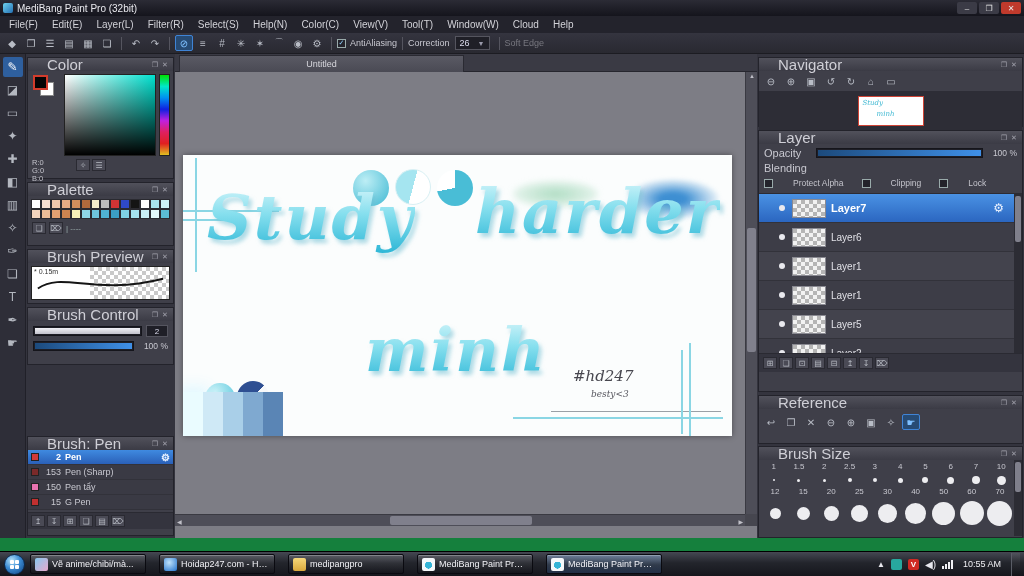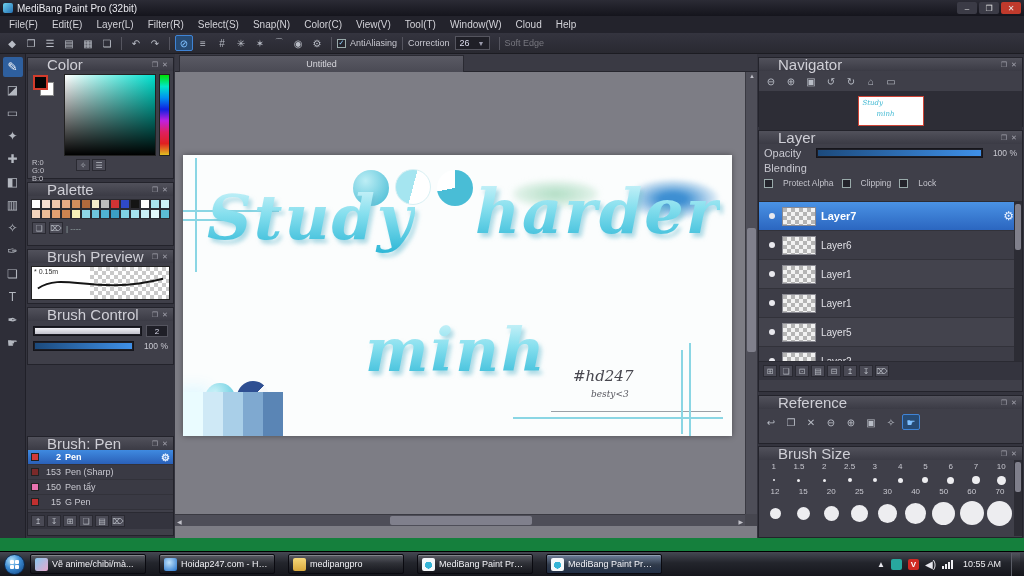--- a/index.html
+++ b/index.html
@@ -131,24 +131,24 @@
   .nav-tools { display:flex; gap:2px; padding:2px 3px; }
   .nav-thumb-area { height:39px; background:#2d2d36; display:flex; align-items:center; justify-content:center; }
   .nav-thumb { width:66px; height:30px; background:#fff; border:1px solid #cf4436; position:relative; overflow:hidden; }
   .nav-t1 { position:absolute; left:4px; top:2px; font-size:7px; font-style:italic; font-family:"DejaVu Serif",serif; color:#3fb8d2; white-space:nowrap; }
   .nav-t2 { position:absolute; left:18px; top:13px; font-size:7px; font-style:italic; font-family:"DejaVu Serif",serif; color:#3fb8d2; }
 
   
   .lp-row { display:flex; align-items:center; gap:4px; padding:3px 5px 0 5px; }
   .lp-lbl { width:48px; font-size:11px; color:#c8c8d0; }
   .lp-dd { flex:1; background:#4a4a55; border:1px solid #2a2a32; height:14px; display:flex; align-items:center; padding:0 5px; font-size:9px; color:#dde; justify-content:space-between; }
-  .lp-checks { display:flex; gap:8px; padding:4px 5px 13px 5px; font-size:8.5px; color:#c4c4cc; align-items:center; }
+  .lp-checks { display:flex; gap:18px; padding:4px 5px 5px 5px; font-size:8.5px; color:#c4c4cc; align-items:center; }
   .lp-checks .cb { margin-right:2px; }
   .llist { height:160px; overflow:hidden; border-top:1px solid #2c2c34; position:relative; }
-  .lrow { height:29px; display:flex; align-items:center; gap:5px; padding:0 8px; background:#43434d; border-bottom:1px solid #32323a; }
+  .lrow { height:29px; display:flex; align-items:center; gap:5px; padding:0 18px; background:#43434d; border-bottom:1px solid #32323a; }
   .lrow.alt { background:#3d3d47; }
   .lrow.sel { background:linear-gradient(#4a92e4,#2b66c0); }
   .eye { width:6px; height:6px; border-radius:50%; background:#e9e9ee; margin:0 2px; flex:none; }
   .lthumb { width:34px; height:19px; border:1px solid #8a8a92; background:repeating-conic-gradient(#f2f2f2 0% 25%, #b5b5b5 0% 50%); background-size:8px 8px; flex:none; }
   .lname { flex:1; font-size:10px; color:#e0e0e6; }
   .lrow.sel .lname { font-weight:bold; color:#fff; font-size:11px; }
   .lgear { font-size:12px; color:#eaf2ff; }
   .lscroll { position:absolute; right:0; top:0; width:8px; height:100%; background:#2c2c34; }
   .lscroll .vthumb { left:1px; top:2px; width:6px; height:46px; }
   .lp-foot { display:flex; gap:2px; padding:3px 4px; background:#34343e; border-top:1px solid #2a2a32; }
@@ -206,21 +206,21 @@
       <div class="winbtn close">✕</div>
     </div>
   </div>
 
   <div class="menubar">
     <span class="menu-item">File(F)</span>
     <span class="menu-item">Edit(E)</span>
     <span class="menu-item">Layer(L)</span>
     <span class="menu-item">Filter(R)</span>
     <span class="menu-item">Select(S)</span>
-    <span class="menu-item">Snap(N)</span>
+    <span class="menu-item">Help(N)</span>
     <span class="menu-item">Color(C)</span>
     <span class="menu-item">View(V)</span>
     <span class="menu-item">Tool(T)</span>
     <span class="menu-item">Window(W)</span>
     <span class="menu-item">Cloud</span>
     <span class="menu-item">Help</span>
   </div>
 
   <div class="toolbar">
     <div class="ibtn">◆</div>

